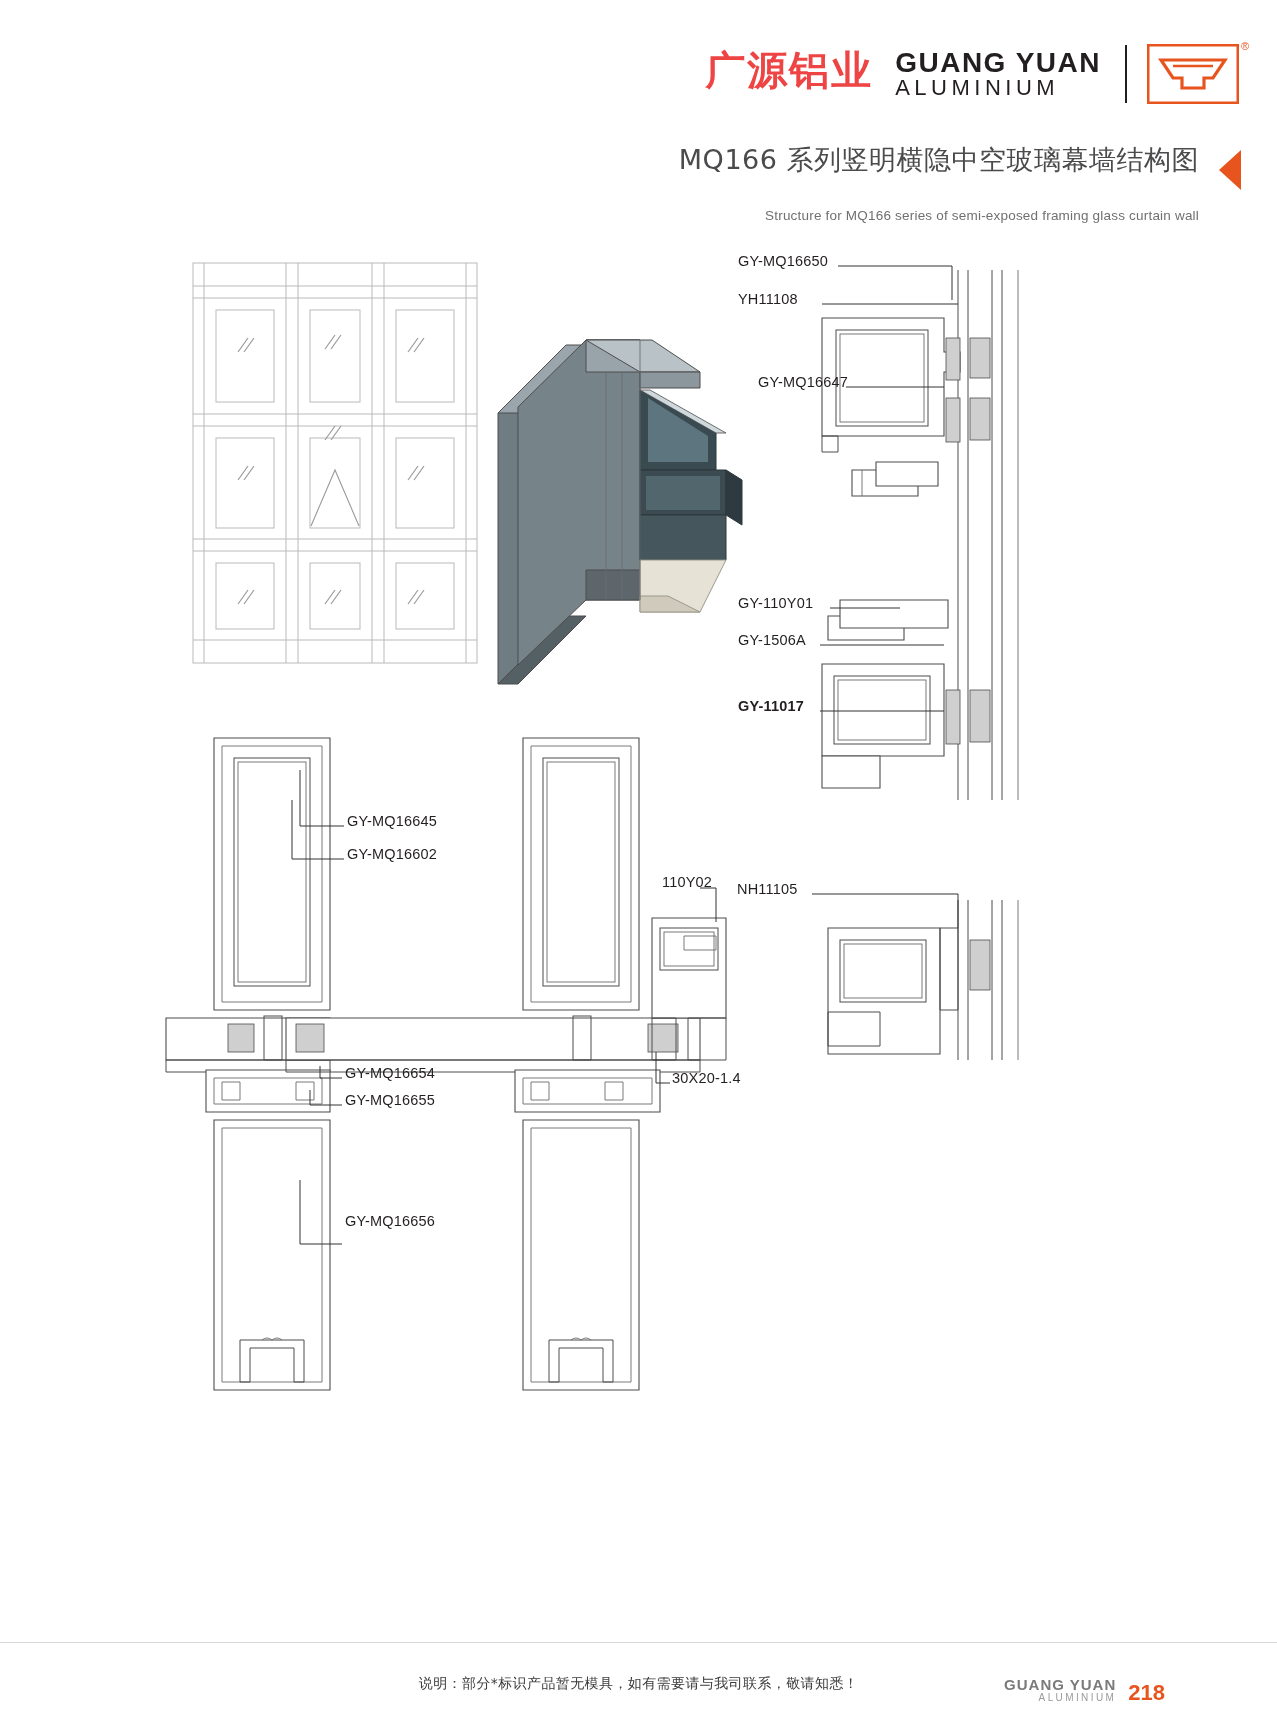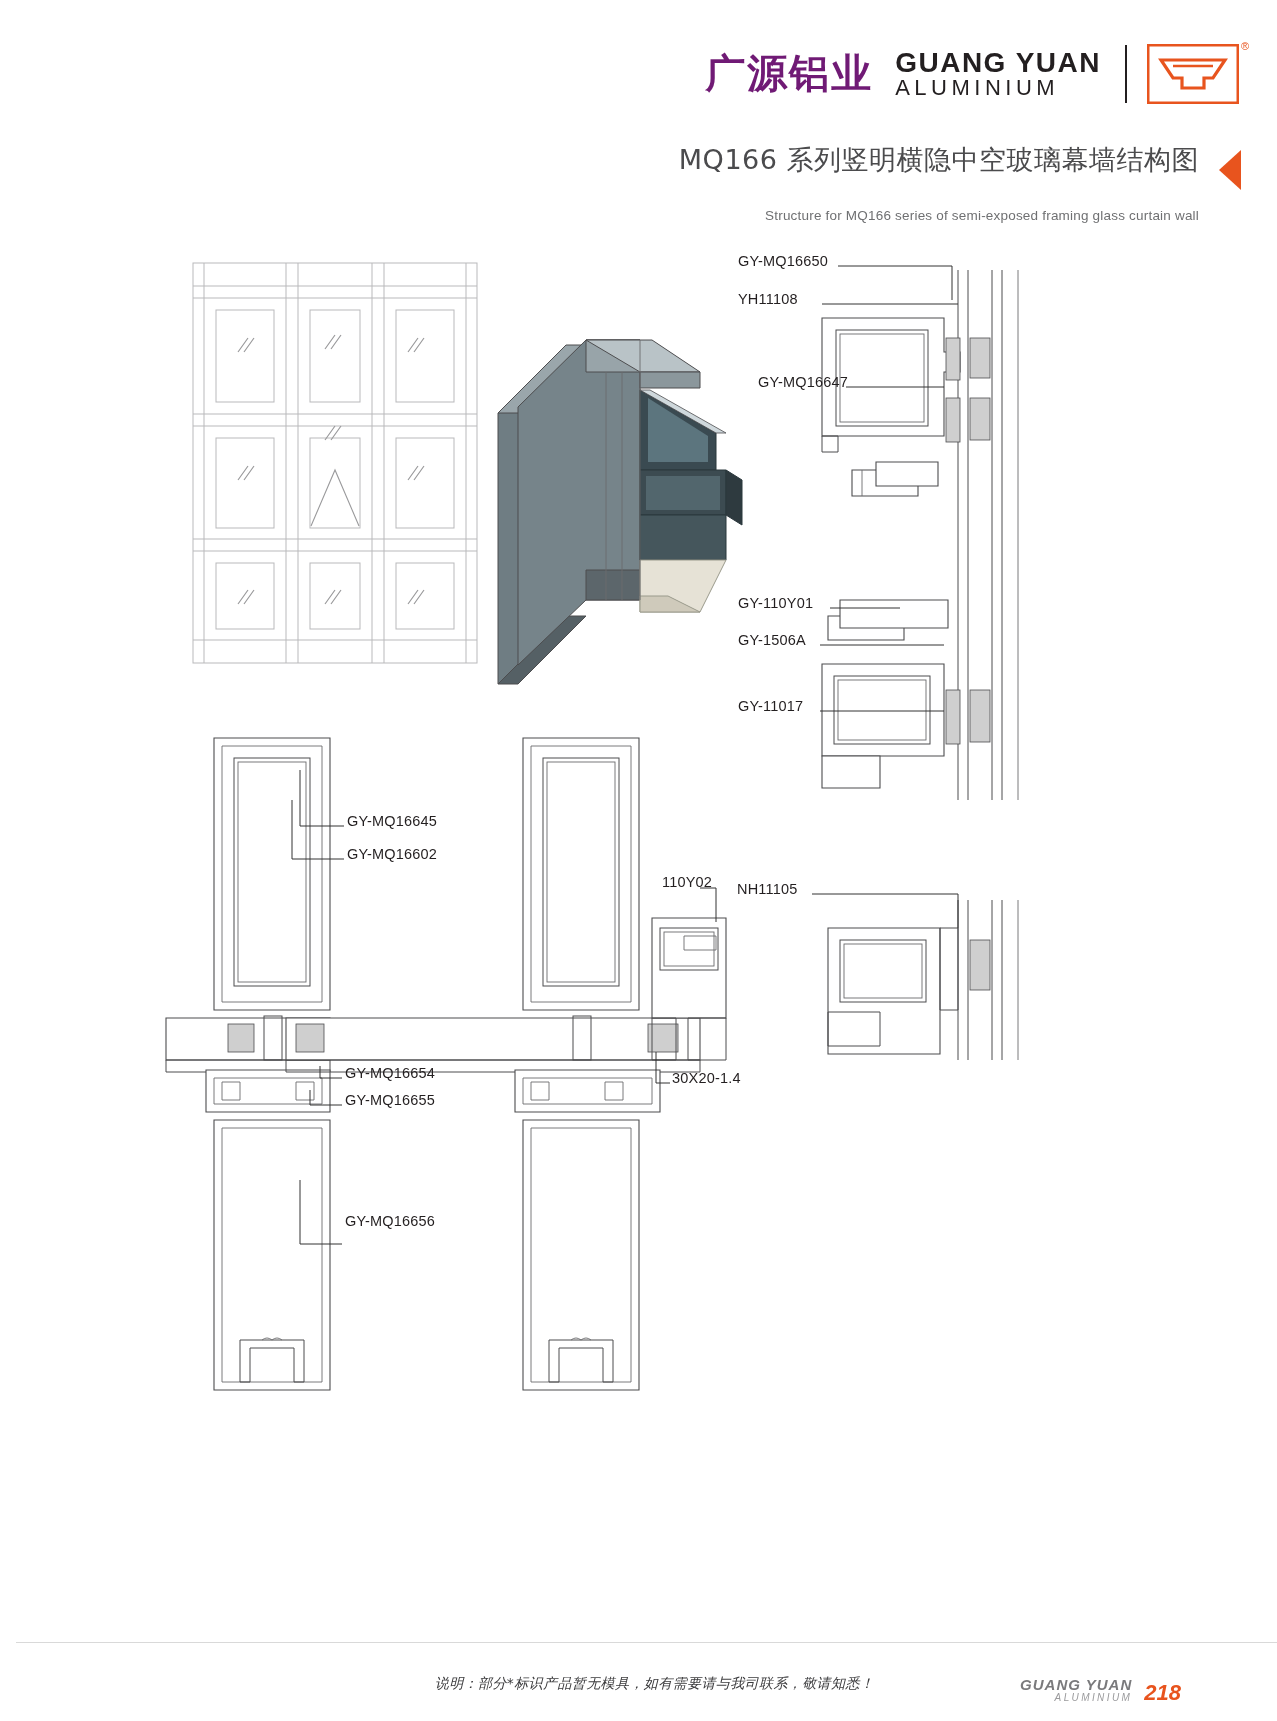--- a/index.html
+++ b/index.html
@@ -10,22 +10,22 @@
     position:relative;
     overflow:hidden;
     color:#231f20;
   }
   .page{position:relative;width:1277px;height:1721px;}
 
   
   .header{position:absolute;top:0;left:0;width:1277px;height:230px;}
   .logo-block{position:absolute;right:38px;top:44px;display:flex;align-items:center;}
   .logo-cn{
-    font-family:Liberation Serif, serif;
-    font-size:40px;font-weight:bold;color:#701a75;letter-spacing:2px;
+    font-family:Liberation Mono, monospace;
+    font-size:40px;font-weight:bold;color:#ef4444;letter-spacing:2px;
     line-height:1;
   }
   .logo-en{margin-left:22px;line-height:1.02;}
   .logo-en .l1{font-size:28px;font-weight:bold;color:#231f20;letter-spacing:1.5px;}
   .logo-en .l2{font-size:22px;color:#231f20;letter-spacing:4.5px;}
   .logo-divider{width:2px;height:58px;background:#231f20;margin:0 20px 0 24px;}
   .logo-mark{position:relative;width:92px;height:60px;}
   .logo-mark svg{display:block;}
   .reg{position:absolute;right:-10px;top:-4px;font-size:11px;color:#e8541e;}
 
@@ -40,21 +40,21 @@
   }
   .title-arrow{
     position:absolute;right:36px;top:150px;
     width:0;height:0;
     border-top:20px solid transparent;
     border-bottom:20px solid transparent;
     border-right:22px solid #e8541e;
   }
 
   
-  .footer{position:absolute;left:16px;bottom:0;width:1203px;height:92px;font-style:italic;}
+  .footer{position:absolute;left:0;bottom:0;width:1203px;height:92px;}
   .footer-line{position:absolute;left:0;bottom:78px;width:1277px;height:1px;background:#d9d9d9;}
   .footer-note{
     position:absolute;left:0;bottom:28px;width:1277px;text-align:center;
     font-size:14px;color:#3b3b3d;font-family:"DejaVu Sans", sans-serif;
     letter-spacing:.4px;
   }
   .footer-logo{position:absolute;right:38px;bottom:18px;display:flex;align-items:flex-end;}
   .footer-logo .fl-txt{text-align:right;line-height:1.05;margin-right:12px;}
   .footer-logo .fl1{font-size:15px;font-weight:bold;color:#7a7a7c;letter-spacing:1px;}
   .footer-logo .fl2{font-size:10px;color:#9a9a9c;letter-spacing:2.4px;}
@@ -299,21 +299,21 @@
 
         <path d="M670 1083 H656 V1052"></path>
       </g>
     </svg>
 
     <div class="lbl" style="left:738px;top:253px;">GY-MQ16650</div>
     <div class="lbl" style="left:738px;top:291px;">YH11108</div>
     <div class="lbl" style="left:758px;top:374px;text-align:right;">GY-MQ16647</div>
     <div class="lbl" style="left:738px;top:595px;">GY-110Y01</div>
     <div class="lbl" style="left:738px;top:632px;">GY-1506A</div>
-    <div class="lbl" style="left:738px;top:698px;">GY-11017</div>
+    <div class="lbl" style="left:738px;top:698px;font-weight:bold;">GY-11017</div>
     <div class="lbl" style="left:662px;top:874px;">110Y02</div>
     <div class="lbl" style="left:737px;top:881px;">NH11105</div>
     <div class="lbl" style="left:347px;top:813px;">GY-MQ16645</div>
     <div class="lbl" style="left:347px;top:846px;">GY-MQ16602</div>
     <div class="lbl" style="left:345px;top:1065px;text-align:right;">GY-MQ16654</div>
     <div class="lbl" style="left:345px;top:1092px;">GY-MQ16655</div>
     <div class="lbl" style="left:672px;top:1070px;">30X20-1.4</div>
     <div class="lbl" style="left:345px;top:1213px;">GY-MQ16656</div>
   </div>
 

